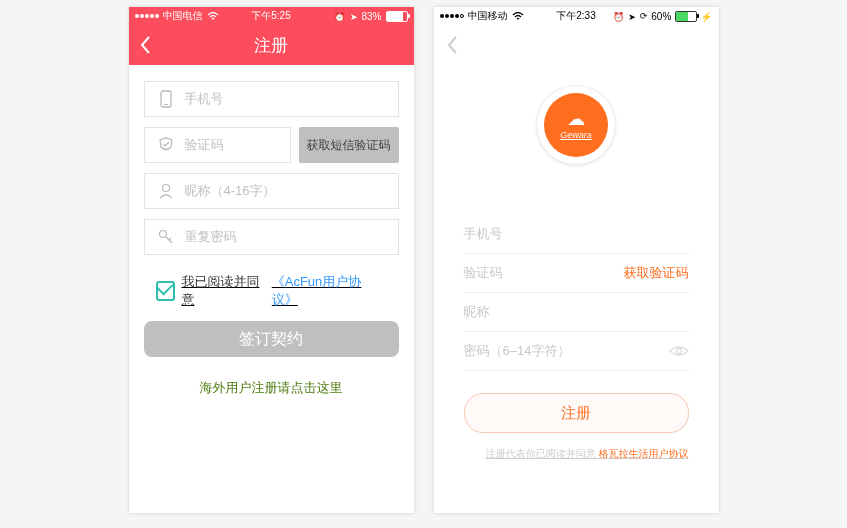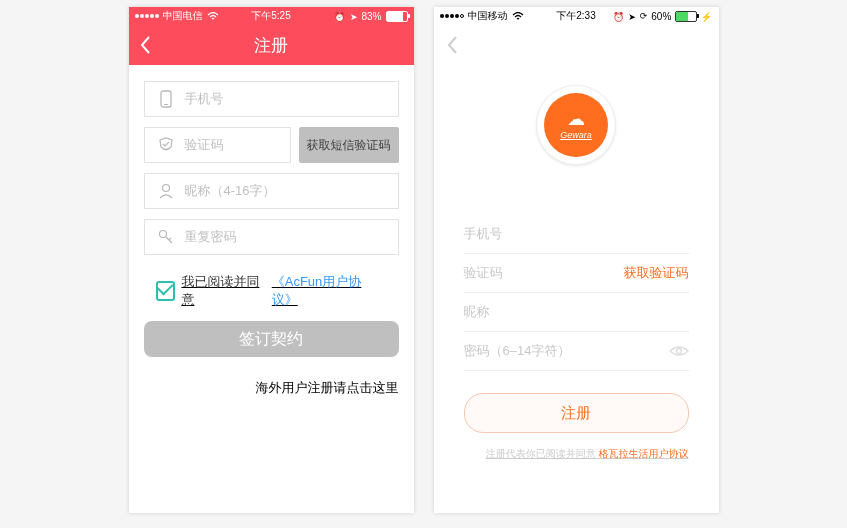--- a/index.html
+++ b/index.html
@@ -75,21 +75,21 @@
   .checkbox::after{
     content:""; position:absolute; left:2px; top:-3px; width:8px; height:12px;
     border-right:2px solid #2cbfae; border-bottom:2px solid #2cbfae; transform:rotate(45deg);
   }
   .agree-text{ color:#333; }
   .agree-link{ color:#3399ff;}
   .sign-btn {
     background:#bfbfbf; color:#fff; height:36px; display:flex; align-items:center;
     justify-content:center; font-size:16px; border-radius:8px;
   }
-  .overseas { text-align:right; color:#000000; font-size:13px; margin-top:22px;}
+  .overseas { text-align:center; color:#4d7c0f; font-size:13px; margin-top:22px;}
 
   
   .phone-b .status-bar { color:#000; }
   .phone-b .battery { border-color:#333; }
   .phone-b .battery-fill { width:60%; }
   .header-b { height:40px; display:flex; align-items:center; padding:0 12px; color:#ccc; font-size:22px; font-weight:300;}
   .logo-wrap { display:flex; justify-content:center; margin:20px 0 50px;}
   .logo-outer {
     width:78px; height:78px; border-radius:50%; border:1px solid #eee; box-shadow:0 1px 3px rgba(0,0,0,0.1);
     display:flex; align-items:center; justify-content:center; background:#fff;

